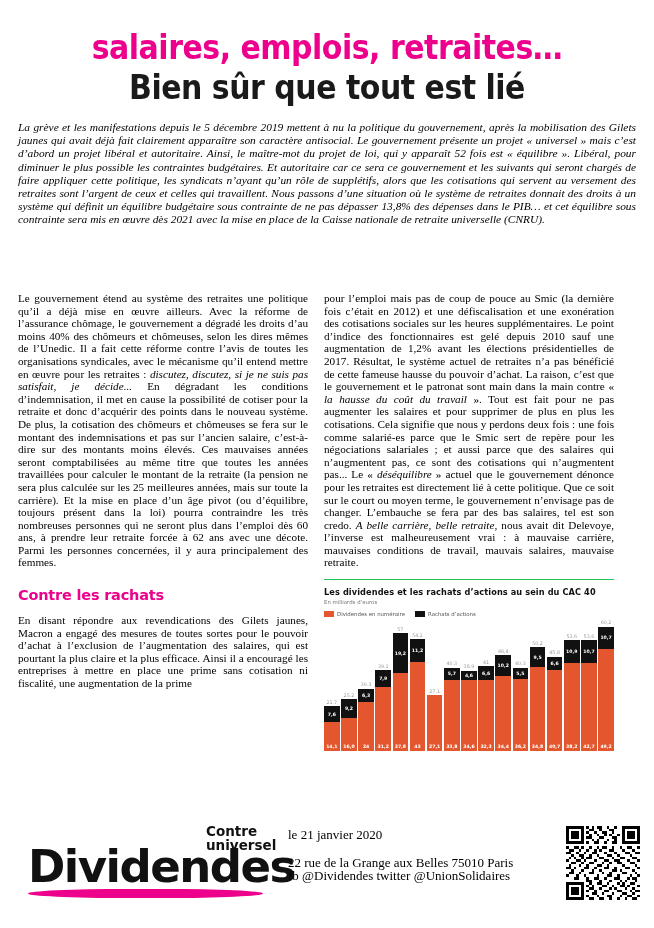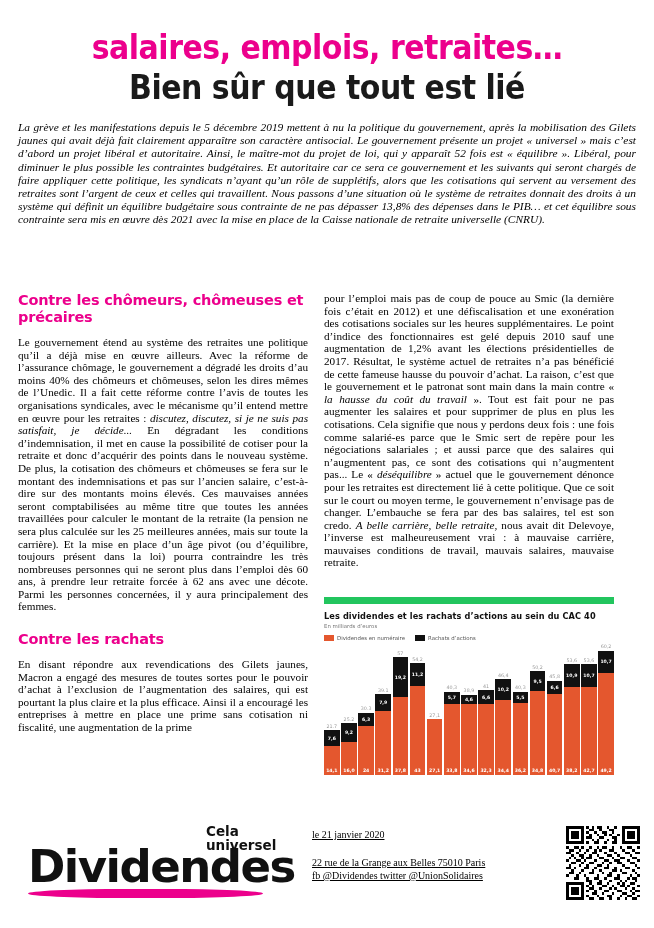--- a/index.html
+++ b/index.html
@@ -74,22 +74,22 @@
     text-align:justify;
     font-family:"Liberation Serif", serif;
     margin:0;
   }
   .body-txt b{ font-weight:normal; }
   .body-txt i{ font-style:italic; }
   .gap{ height:18px; }
 
   
   .chart-box{
-    margin-top:28px;
-    border-top:7px solid #22c55e;
+    margin-top:10px;
+    border-top:1px solid #22c55e;
     padding-top:7px;
     font-family:"DejaVu Sans", sans-serif;
   }
   .chart-title{
     font-size:8.2px;
     font-weight:bold;
     color:#111;
     letter-spacing:0.1px;
     line-height:10px;
   }
@@ -196,26 +196,25 @@
     margin-top:17px;
   }
   .logo-underline{
     width:235px; height:9px;
     background:#EC008C;
     border-radius:50%/60%;
     margin-top:-2px;
   }
   .contact{
     position:absolute;
-    left:312px; top:10px;
+    left:288px; top:10px;
     font-family:"Liberation Serif", serif;
-    font-size:10px;
+    font-size:13px;
     line-height:13.5px;
     color:#000;
-    text-decoration:underline;
   }
   .contact .date{ margin-bottom:14px; }
   .qr{
     position:absolute;
     right:14px; top:8px;
     width:74px; height:74px;
   }
 </style>
 </head>
 <body>
@@ -225,21 +224,20 @@
   <div class="masthead">
     <div class="title-line1">salaires, emplois, retraites…</div>
     <div class="title-line2">Bien sûr que tout est lié</div>
   </div>
 
   <p class="intro">La grève et les manifestations depuis le 5 décembre 2019 mettent à nu la politique du gouvernement, après la mobilisation des Gilets jaunes qui avait déjà fait clairement apparaître son caractère antisocial. Le gouvernement présente un projet « universel » mais c’est d’abord un projet libéral et autoritaire. Ainsi, le maître-mot du projet de loi, qui y apparaît 52 fois est « équilibre ». Libéral, pour diminuer le plus possible les contraintes budgétaires. Et autoritaire car ce sera ce gouvernement et les suivants qui seront chargés de faire appliquer cette politique, les syndicats n’ayant qu’un rôle de supplétifs, alors que les cotisations qui servent au versement des retraites sont l’argent de ceux et celles qui travaillent. Nous passons d’une situation où le système de retraites donnait des droits à un système qui définit un équilibre budgétaire sous contrainte de ne pas dépasser 13,8% des dépenses dans le PIB… et cet équilibre sous contrainte sera mis en œuvre dès 2021 avec la mise en place de la Caisse nationale de retraite universelle (CNRU).</p>
 
   <div class="columns">
 
     <div class="col">
-      <h2 class="sec-head">Contre les chômeurs, chômeuses et précaires</h2>
       <p class="body-txt"><span>Le gouvernement étend au système des retraites une politique qu’il a déjà mise en œuvre ailleurs. Avec la réforme de l’assurance chômage, le gouvernement a dégradé les droits d’au moins 40% des chômeurs et chômeuses, selon les dires mêmes de l’Unedic. Il a fait cette réforme contre l’avis de toutes les organisations syndicales, avec le mécanisme qu’il entend mettre en œuvre pour les retraites : </span><i>discutez, discutez, si je ne suis pas satisfait, je décide...</i><span> En </span><b>dégradant les conditions d’indemnisation</b><span>, il met en cause la possibilité de cotiser pour la retraite et donc d’acquérir des points dans le nouveau système. De plus, la cotisation des chômeurs et chômeuses se fera sur le montant des indemnisations et pas sur l’ancien salaire, c’est-à-dire sur des montants moins élevés. Ces </span><b>mauvaises années seront comptabilisées</b><span> au même titre que toutes les années travaillées pour calculer le montant de la retraite (la pension ne sera plus calculée sur les 25 meilleures années, mais sur toute la carrière). Et la mise en place d’un âge pivot (ou d’équilibre, toujours présent dans la loi) pourra contraindre les très nombreuses personnes qui ne seront plus dans l’emploi dès 60 ans, à prendre leur retraite forcée à 62 ans avec une décote. Parmi les personnes concernées, il y aura principalement des femmes.</span></p>
 
       <div class="gap"></div>
 
       <h2 class="sec-head">Contre les rachats</h2>
       <p class="body-txt">En disant répondre aux revendications des Gilets jaunes, Macron a engagé des mesures de toutes sortes pour le pouvoir d’achat à l’exclusion de l’augmentation des salaires, qui est pourtant la plus claire et la plus efficace. Ainsi il a encouragé les entreprises à mettre en place une prime sans cotisation ni fiscalité, une augmentation de la prime</p>
     </div>
 
     <div class="col">
       <p class="body-txt"><span>pour l’emploi mais </span><b>pas de coup de pouce au Smic</b><span> (la dernière fois c’était en 2012) et une défiscalisation et une exonération des cotisations sociales sur les heures supplémentaires. </span><b>Le point d’indice des fonctionnaires est gelé depuis 2010</b><span> sauf une augmentation de 1,2% avant les élections présidentielles de 2017. Résultat, le système actuel de retraites n’a pas bénéficié de cette fameuse hausse du pouvoir d’achat. La raison, c’est que le gouvernement et le patronat sont main dans la main contre « </span><i>la hausse du coût du travail</i><span> ». Tout est fait pour ne pas augmenter les salaires et pour supprimer de plus en plus les cotisations. </span><b>Cela signifie que nous y perdons deux fois</b><span> : une fois comme salarié-es parce que le Smic sert de repère pour les négociations salariales ; et aussi parce que des salaires qui n’augmentent pas, ce sont des cotisations qui n’augmentent pas... Le « </span><i>déséquilibre</i><span> » actuel que le gouvernement dénonce pour les retraites est directement lié à cette politique. Que ce soit sur le court ou moyen terme, le gouvernement n’envisage pas de changer. L’embauche se fera par des bas salaires, tel est son credo. </span><i>A belle carrière, belle retraite</i><span>, nous avait dit Delevoye, l’inverse est malheureusement vrai : à mauvaise carrière, mauvaises conditions de travail, mauvais salaires, mauvaise retraite.</span></p>
@@ -409,21 +407,21 @@
               </div>
             </div>
           </div>
       </div>
     </div>
   </div>
 
   <div class="footer">
     <div class="logo-wrap">
       <div class="logo-union">
-        <div>Cela</div>
+        <div>Contre</div>
         <div>universel</div>
       </div>
       <div class="logo-main">Dividendes</div>
       <div class="logo-underline"></div>
     </div>
 
     <div class="contact">
       <div class="date">le 21 janvier 2020</div>
       <div>22 rue de la Grange aux Belles 75010 Paris</div>
       <div>fb @Dividendes twitter @UnionSolidaires</div>

